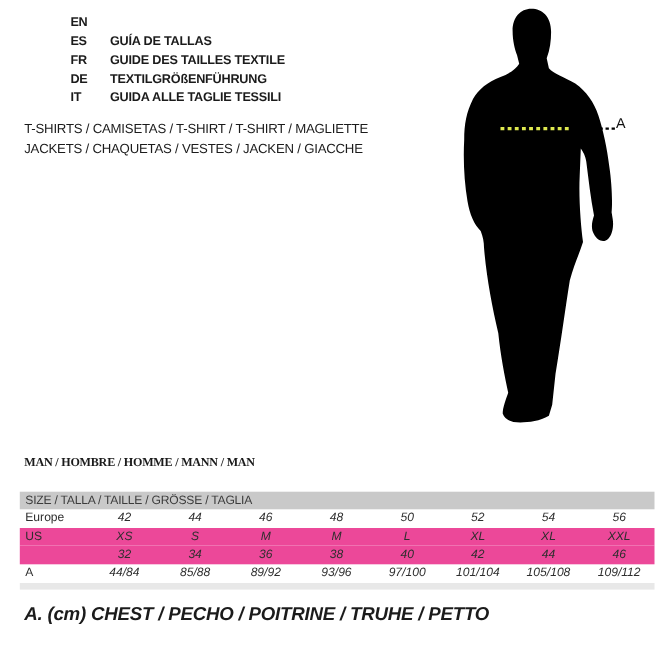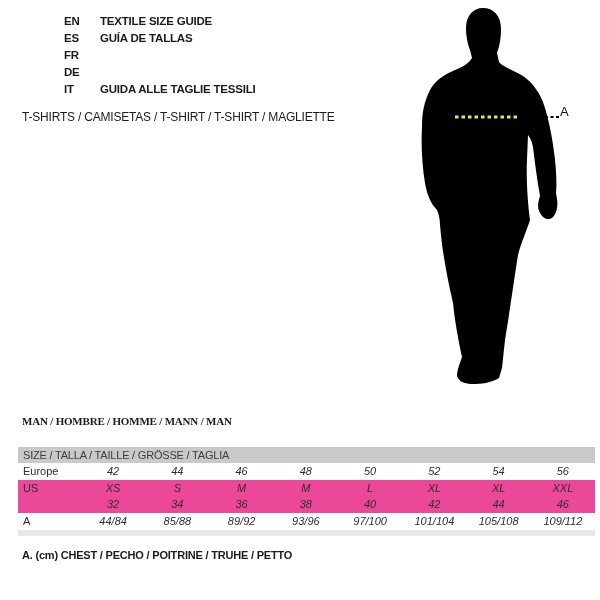--- a/index.html
+++ b/index.html
@@ -22,48 +22,50 @@
   .section-title { position:absolute; left:22px; top:415px; font-weight:bold; font-size:11px; letter-spacing:-0.2px;font-family:Liberation Serif, serif; }
   
   .size-table { position:absolute; left:18px; top:447px; width:577px; font-size:11px; }
   .t-header { background:#c9c9c9; height:16px; line-height:16px; padding-left:5px; color:#3c3c3c; letter-spacing:-0.2px; }
   .t-row { display:flex; height:16.5px; line-height:16.5px; color:#2e2e2e;align-items:flex-end; }
   .t-row.alt { background:#ec4899; }
   .t-label { width:58px; padding-left:5px; }
   .t-cell { flex:1; text-align:center;font-style:italic; }
   .t-strip { height:6px; background:#e8e8e8; margin-top:1px; }
   
-  .footnote { position:absolute; left:22px; top:549px; font-weight:bold; font-size:11px; letter-spacing:-0.2px; }
+  .footnote { position:absolute; left:22px; top:549px; font-weight:bold; font-size:17px; letter-spacing:-0.2px;font-style:italic; }
 </style>
 </head>
 <body>
 
 <div class="lang-list">
   <div class="lang-row">
     <span class="lang-code">EN</span>
-    <span class="lang-label">TEXTILE SIZE GUIDE</span>
   </div>
   <div class="lang-row">
     <span class="lang-code">ES</span>
     <span class="lang-label">GUÍA DE TALLAS</span>
   </div>
   <div class="lang-row">
     <span class="lang-code">FR</span>
+    <span class="lang-label">GUIDE DES TAILLES TEXTILE</span>
   </div>
   <div class="lang-row">
     <span class="lang-code">DE</span>
+    <span class="lang-label">TEXTILGRÖßENFÜHRUNG</span>
   </div>
   <div class="lang-row">
     <span class="lang-code">IT</span>
     <span class="lang-label">GUIDA ALLE TAGLIE TESSILI</span>
   </div>
 </div>
 
 <div class="categories">
   <div>T-SHIRTS / CAMISETAS / T-SHIRT / T-SHIRT / MAGLIETTE</div>
+  <div>JACKETS / CHAQUETAS / VESTES / JACKEN / GIACCHE</div>
 </div>
 
 <div class="figure">
   <svg width="185" height="388" viewBox="0 0 185 388">
     <g transform="translate(5,1)">
       <path fill="#000000" d="
         M 68 3
         C 58 3, 51 11, 51 23
         C 51 32, 53 40, 55 45
         L 57 53

